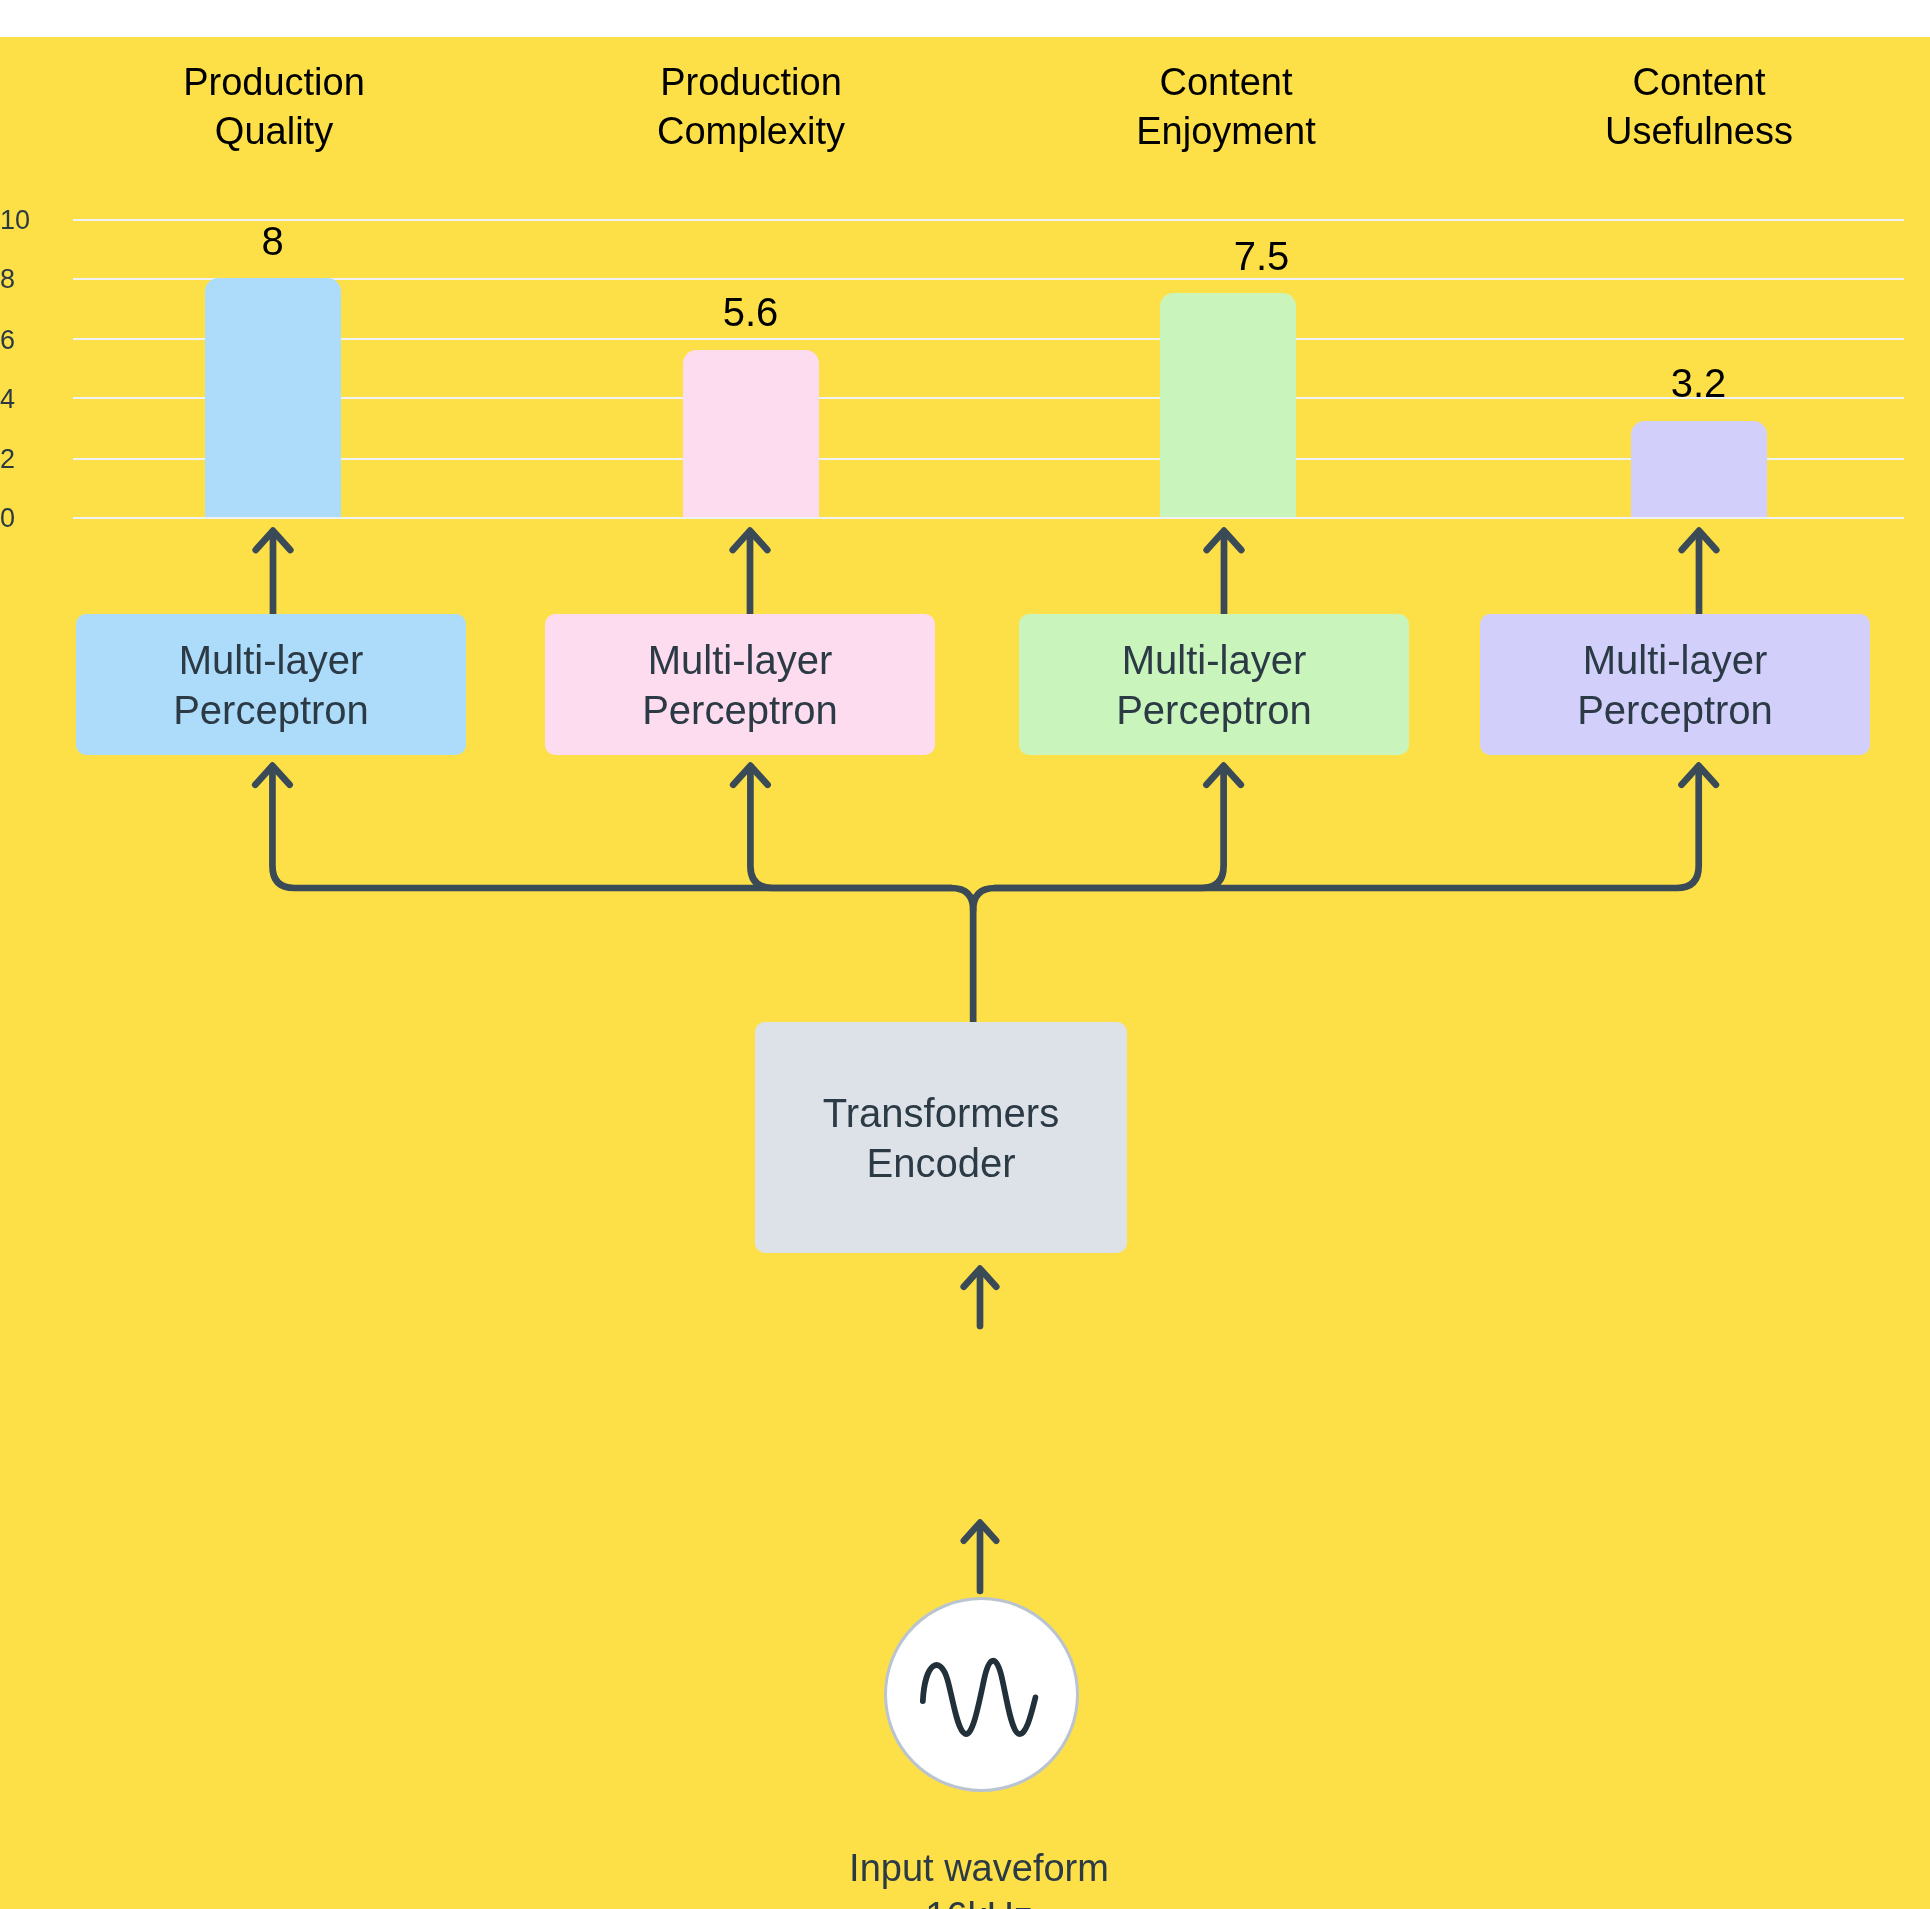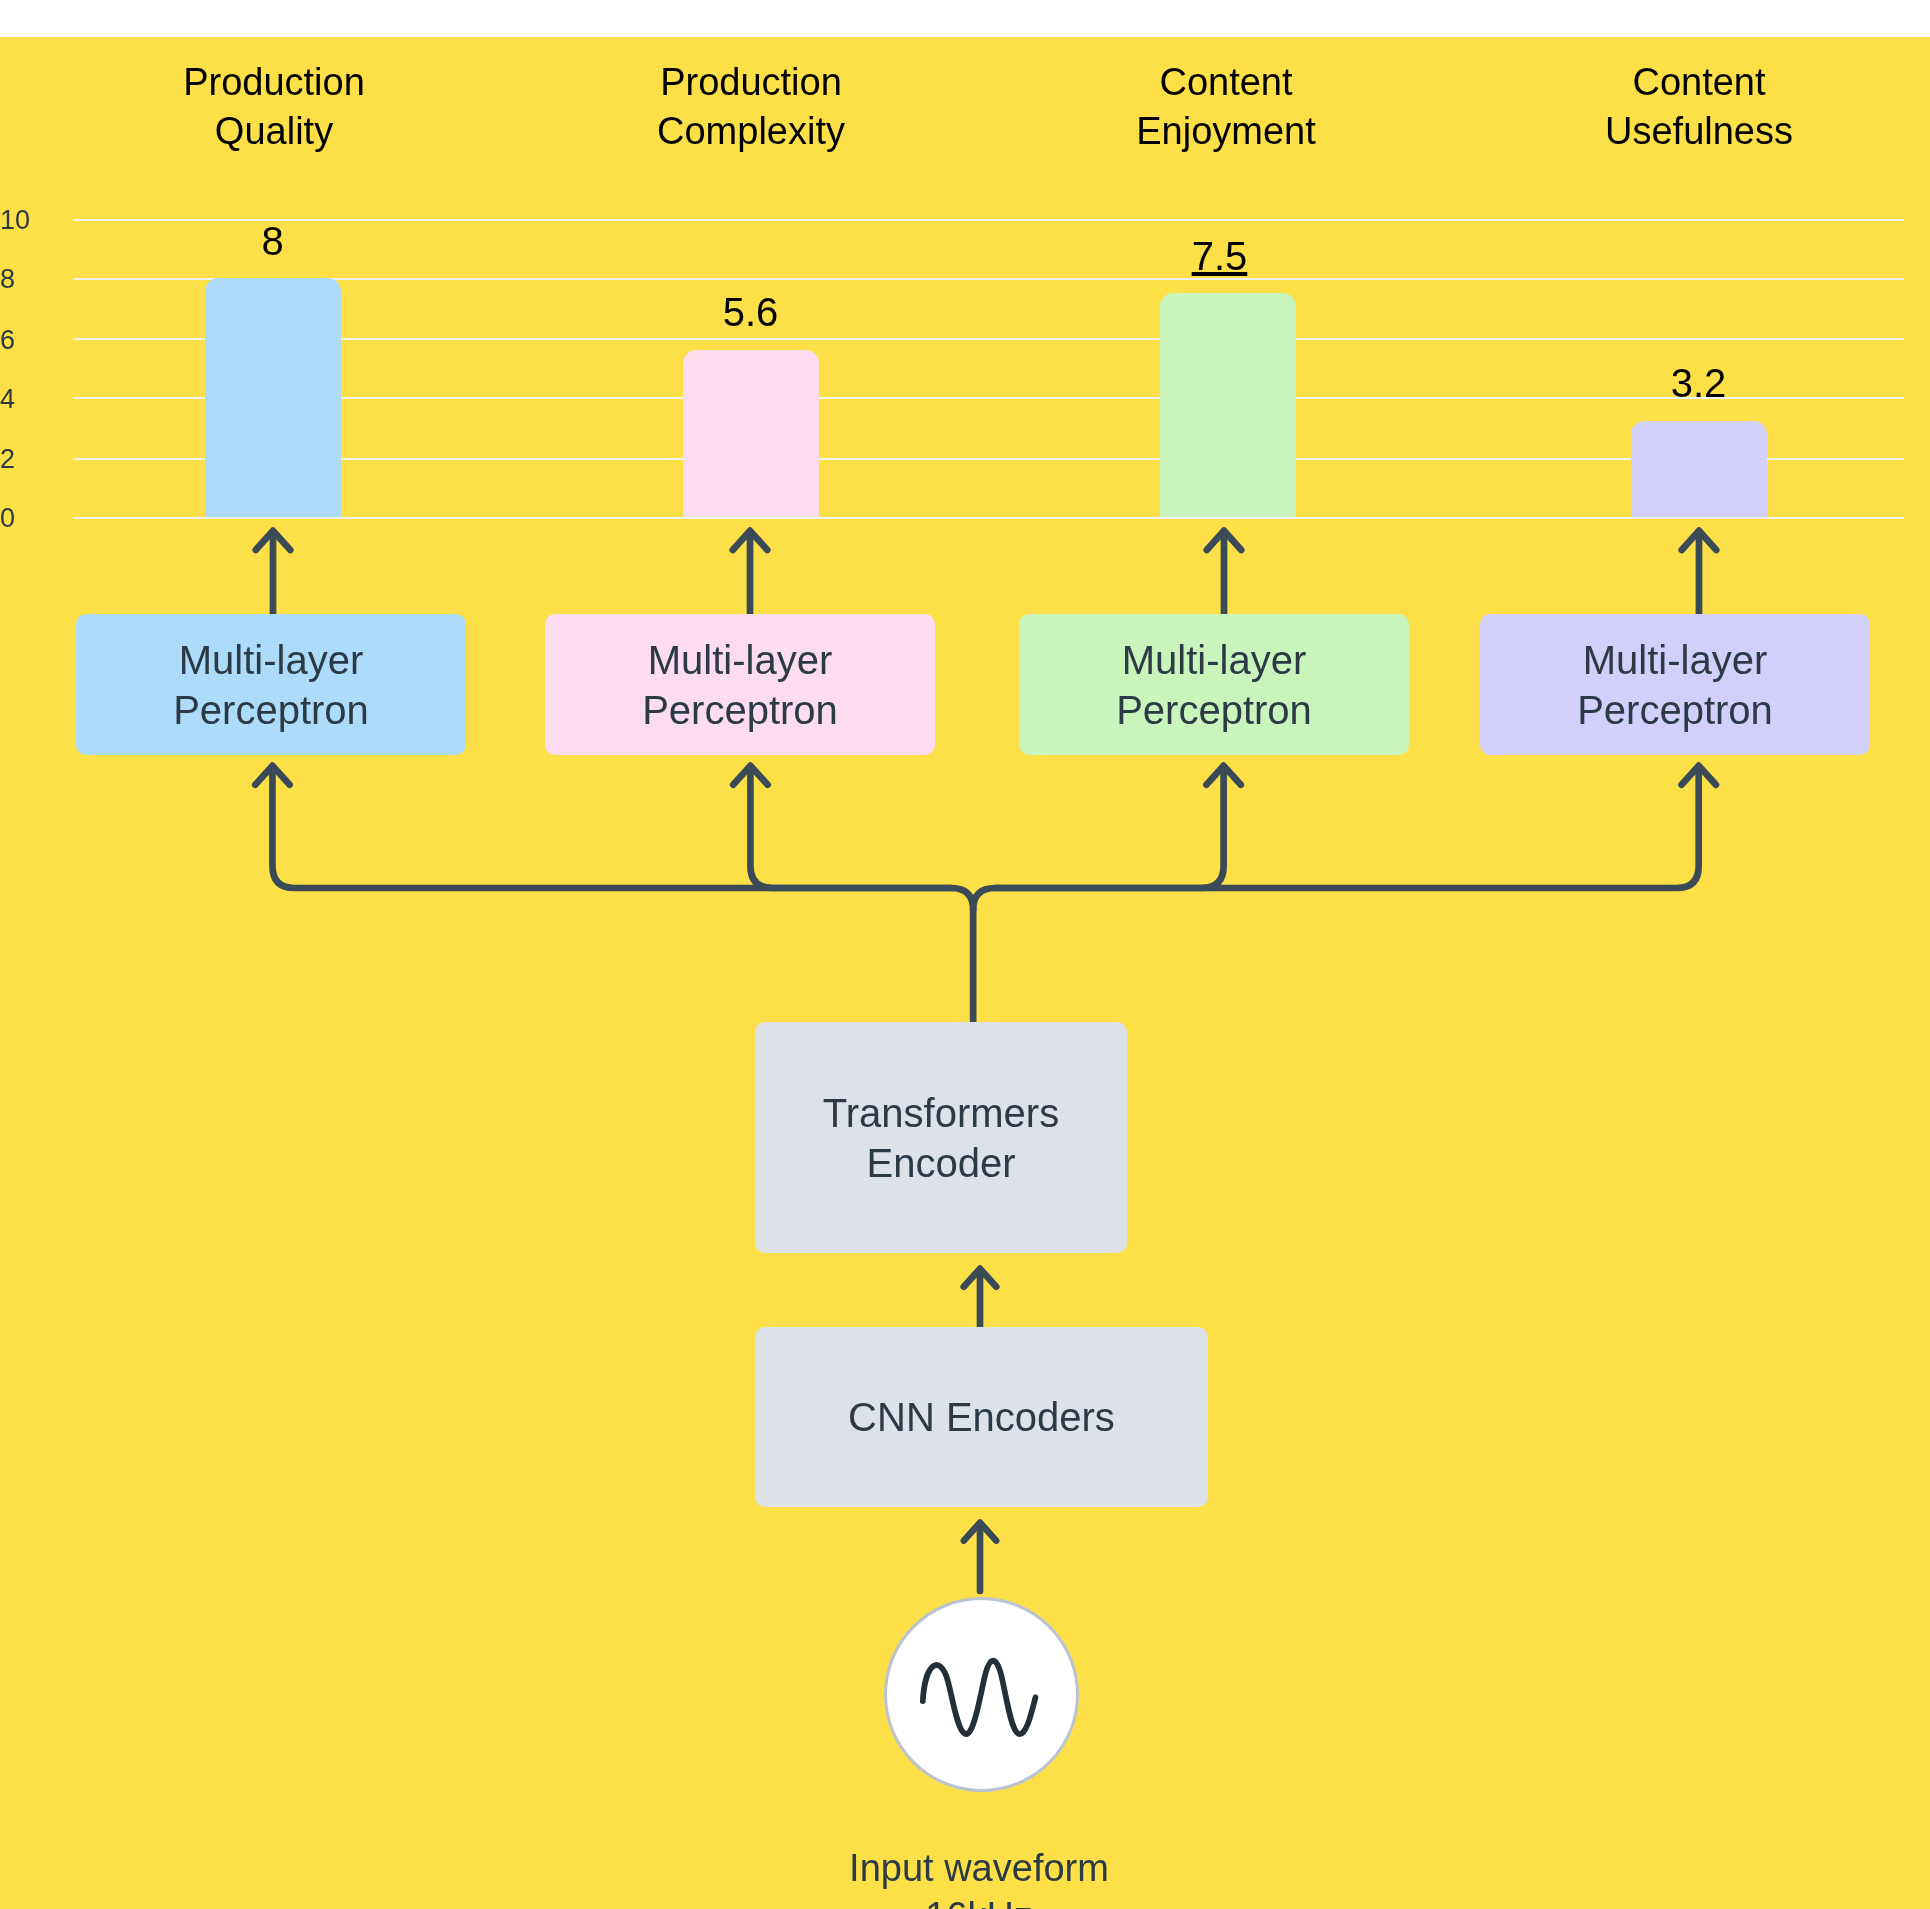--- a/index.html
+++ b/index.html
@@ -71,21 +71,21 @@
   <div class="axis-label" style="left:0px;top:409px;width:59px;">2</div>
   <div class="axis-label" style="left:0px;top:468px;width:59px;">0</div>
 
   <div class="bar" style="left:205px;top:241px;width:136px;height:239px;background:#addcfb;"></div>
   <div class="bar-value" style="left:129px;top:184px;width:287px;">8</div>
 
   <div class="bar" style="left:683px;top:313px;width:136px;height:167px;background:#fcdcee;"></div>
   <div class="bar-value" style="left:607px;top:255px;width:287px;">5.6</div>
 
   <div class="bar" style="left:1160px;top:256px;width:136px;height:224px;background:#c9f5bd;"></div>
-  <div class="bar-value" style="left:1076px;top:199px;width:287px;text-decoration:underline;">7.5</div>
+  <div class="bar-value" style="left:1118px;top:199px;width:287px;">7.5</div>
 
   <div class="bar" style="left:1631px;top:384px;width:136px;height:96px;background:#d2d0fb;"></div>
   <div class="bar-value" style="left:1555px;top:326px;width:287px;">3.2</div>
 
   <svg class="arrow" style="left:249px;top:486px;" width="48" height="96" viewBox="0 0 50 100">
     <path d="M25 100 L25 10" stroke="#3a4a57" stroke-width="7" fill="none" stroke-linecap="round"></path>
     <path d="M7 28 L25 8 L43 28" stroke="#3a4a57" stroke-width="7" fill="none" stroke-linecap="round" stroke-linejoin="round"></path>
   </svg>
   <svg class="arrow" style="left:726px;top:486px;" width="48" height="96" viewBox="0 0 50 100">
     <path d="M25 100 L25 10" stroke="#3a4a57" stroke-width="7" fill="none" stroke-linecap="round"></path>
@@ -127,21 +127,20 @@
   </svg>
 
   <div class="node-box" style="left:755px;top:985px;width:372px;height:231px;background:#dde2e9;">Transformers
 Encoder</div>
 
   <svg class="arrow" style="left:956px;top:1224px;" width="48" height="65" viewBox="0 0 50 68">
     <path d="M25 68 L25 10" stroke="#3a4a57" stroke-width="7" fill="none" stroke-linecap="round"></path>
     <path d="M8 27 L25 8 L42 27" stroke="#3a4a57" stroke-width="7" fill="none" stroke-linecap="round" stroke-linejoin="round"></path>
   </svg>
 
-  <div class="node-box" style="left:755px;top:1290px;width:453px;height:180px;background:#dde2e9;">CNN Encoders</div>
 
   <svg class="arrow" style="left:956px;top:1478px;" width="48" height="76" viewBox="0 0 50 80">
     <path d="M25 80 L25 10" stroke="#3a4a57" stroke-width="7" fill="none" stroke-linecap="round"></path>
     <path d="M8 27 L25 8 L42 27" stroke="#3a4a57" stroke-width="7" fill="none" stroke-linecap="round" stroke-linejoin="round"></path>
   </svg>
 
   <div class="wave-circle" style="left:884px;top:1560px;width:189px;height:189px;">
     <svg width="134" height="105" viewBox="0 0 140 110">
       <path d="M8 62
                C10 22, 26 12, 34 40

